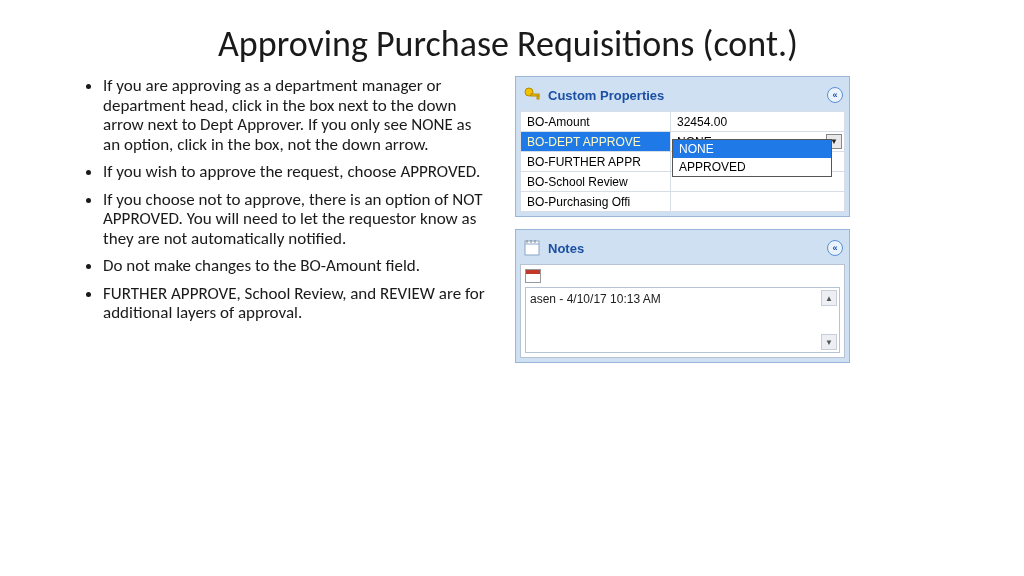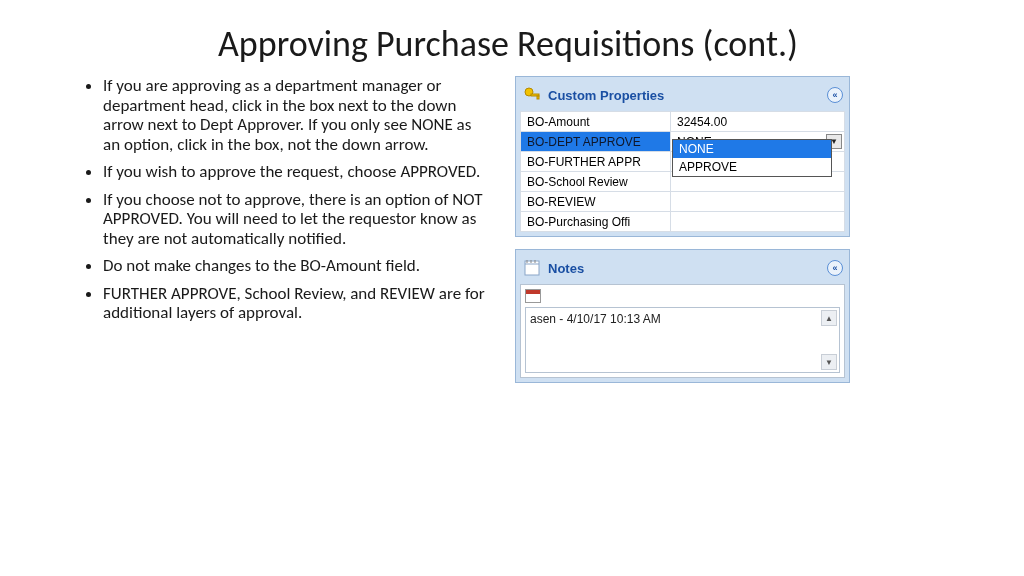--- a/index.html
+++ b/index.html
@@ -63,21 +63,21 @@
     width: 100%;
     border-collapse: collapse;
   }
   .prop-table td {
     border: 1px solid #d6dde6;
     padding: 2px 6px;
     height: 20px;
     position: relative;
   }
   .prop-table td:first-child { width: 150px; overflow: hidden; white-space: nowrap; margin-left: 40px; }
-  .row-selected td:first-child { background: #1f79e7; color: #0f172a; }
+  .row-selected td:first-child { background: #1f79e7; color: #fef9c3; }
   .val-cell-arrow {
     position: absolute; right: 2px; top: 2px; bottom: 2px;
     width: 16px;
     background: #e9e9e9;
     border: 1px solid #888;
     display: flex; align-items: center; justify-content: center;
     font-size: 8px; color: #222;
   }
   .dropdown {
     position: absolute;
@@ -168,32 +168,28 @@
         </tr>
         <tr>
           <td>BO-FURTHER APPR</td>
           <td></td>
         </tr>
         <tr>
           <td>BO-School Review</td>
           <td></td>
         </tr>
         <tr>
-          <td>BO-REVIEW</td>
-          <td></td>
-        </tr>
-        <tr>
           <td>BO-Purchasing Offi</td>
           <td></td>
         </tr>
       </tbody>
         </table>
       <div class="dropdown">
         <div class="opt sel">NONE</div>
-        <div class="opt">APPROVE</div>
+        <div class="opt">APPROVED</div>
       </div>
     </div>
 
     <div class="panel">
       <div class="panel-header">
         <span class="hdr-icon">
           <svg width="18" height="18" viewBox="0 0 18 18">
               <rect x="2" y="2" width="14" height="14" fill="#fff" stroke="#8aa5c7"></rect>
               <line x1="2" y1="5" x2="16" y2="5" stroke="#8aa5c7"></line>
               <line x1="4" y1="1" x2="4" y2="4" stroke="#888"></line>

